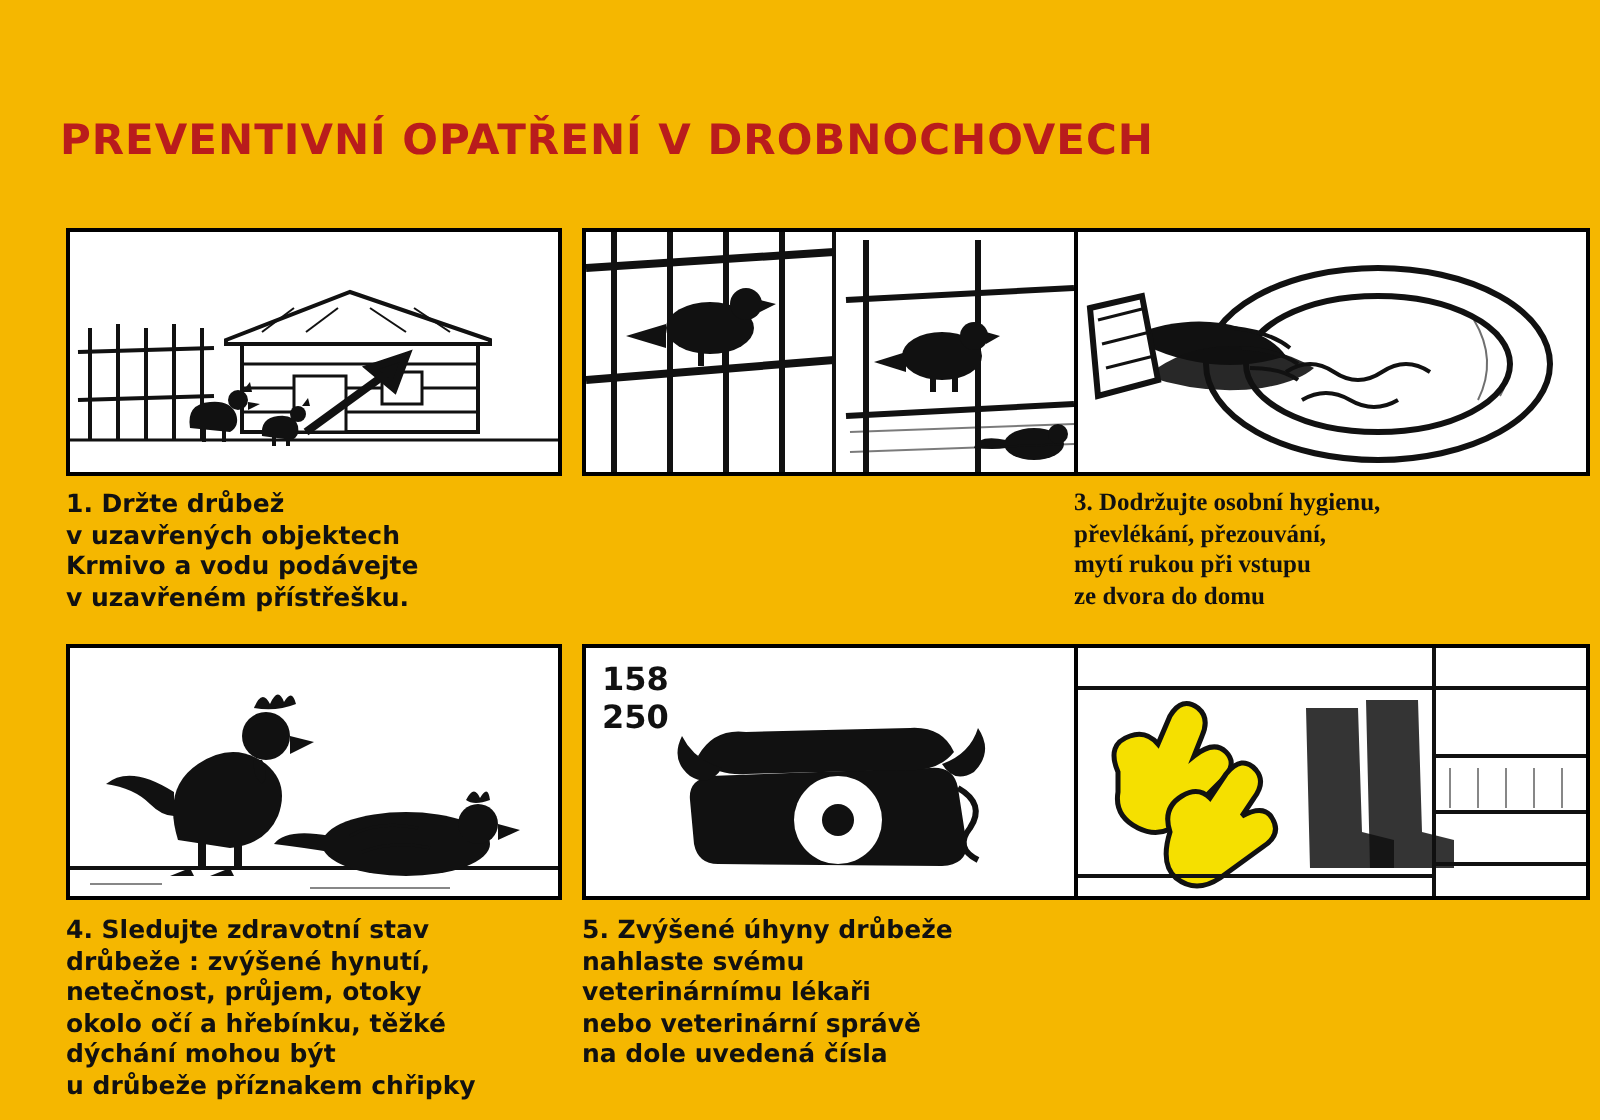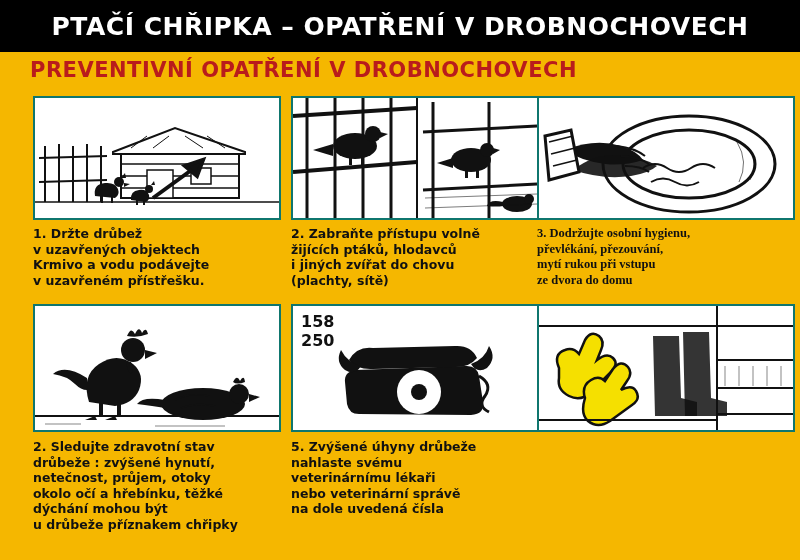--- a/index.html
+++ b/index.html
@@ -68,23 +68,24 @@
   .col1 { left: 274px; }
   .col2 { left: 520px; font-family: Liberation Serif, serif; }
   .row0 { top: 0px; }
   .row1 { top: 208px; }
 
   .illus {
     position: relative;
     width: 248px;
     height: 124px;
     background: #e5e5e5;
-    border: 2px solid #0f766e;
+    border: 2px solid #000000;
     box-sizing: border-box;
     overflow: hidden;
+    margin-top: 18px;
   }
   .cap {
     margin-top: 6px;
     font-size: 12.5px;
     font-weight: bold;
     line-height: 15.5px;
     color: #111;
     white-space: pre-line;
   }
   .cell.row1 .illus { height: 128px; }
@@ -94,23 +95,20 @@
   .col2 .illus { width: 258px; }
   .col2 { width: 266px; }
 
   svg { display: block; }
 </style>
 </head>
 <body>
 
 <div class="poster">
 
-  <div class="title-bar">
-    <div class="title-text">PTAČÍ CHŘIPKA – OPATŘENÍ V DROBNOCHOVECH</div>
-  </div>
 
   <div class="subtitle">PREVENTIVNÍ OPATŘENÍ V DROBNOCHOVECH</div>
 
   <div class="grid">
 
     <div class="cell col0 row0">
       <div class="illus">
         <svg width="248" height="124" viewBox="0 0 248 124">
           <rect x="0" y="0" width="248" height="124" fill="#fff"></rect>
 
@@ -222,24 +220,20 @@
             <circle cx="236" cy="101" r="5"></circle>
             <path d="M210 104 q-14 -3 -16 4 q10 1 16 0 z"></path>
           </g>
 
           <g stroke="#111" stroke-width="1" opacity="0.55">
             <line x1="132" y1="100" x2="244" y2="96"></line>
             <line x1="132" y1="110" x2="244" y2="106"></line>
           </g>
         </svg>
       </div>
-      <div class="cap">2. Zabraňte přístupu volně
-    žijících ptáků, hlodavců
-    i jiných zvířat do chovu
-    (plachty, sítě)</div>
     </div>
 
     <div class="cell col2 row0">
       <div class="illus">
         <svg width="258" height="124" viewBox="0 0 258 124">
           <rect x="0" y="0" width="258" height="124" fill="#fff"></rect>
 
           <g stroke="#111" stroke-width="3" fill="none">
             <ellipse cx="150" cy="66" rx="86" ry="48"></ellipse>
             <ellipse cx="150" cy="66" rx="66" ry="34"></ellipse>
@@ -311,21 +305,21 @@
             <path d="M140 94 q14 -8 34 -4"></path>
             <path d="M146 102 q16 -6 34 -2"></path>
           </g>
 
           <g stroke="#111" stroke-width="1" opacity="0.5">
             <line x1="10" y1="118" x2="46" y2="118"></line>
             <line x1="120" y1="120" x2="190" y2="120"></line>
           </g>
         </svg>
       </div>
-      <div class="cap">2. Sledujte zdravotní stav
+      <div class="cap">4. Sledujte zdravotní stav
     drůbeže : zvýšené hynutí,
     netečnost, průjem, otoky
     okolo očí a hřebínku, těžké
     dýchání mohou být
     u drůbeže příznakem chřipky</div>
     </div>
 
     <div class="cell col1 row1">
       <div class="illus">
         <svg width="248" height="128" viewBox="0 0 248 128">

